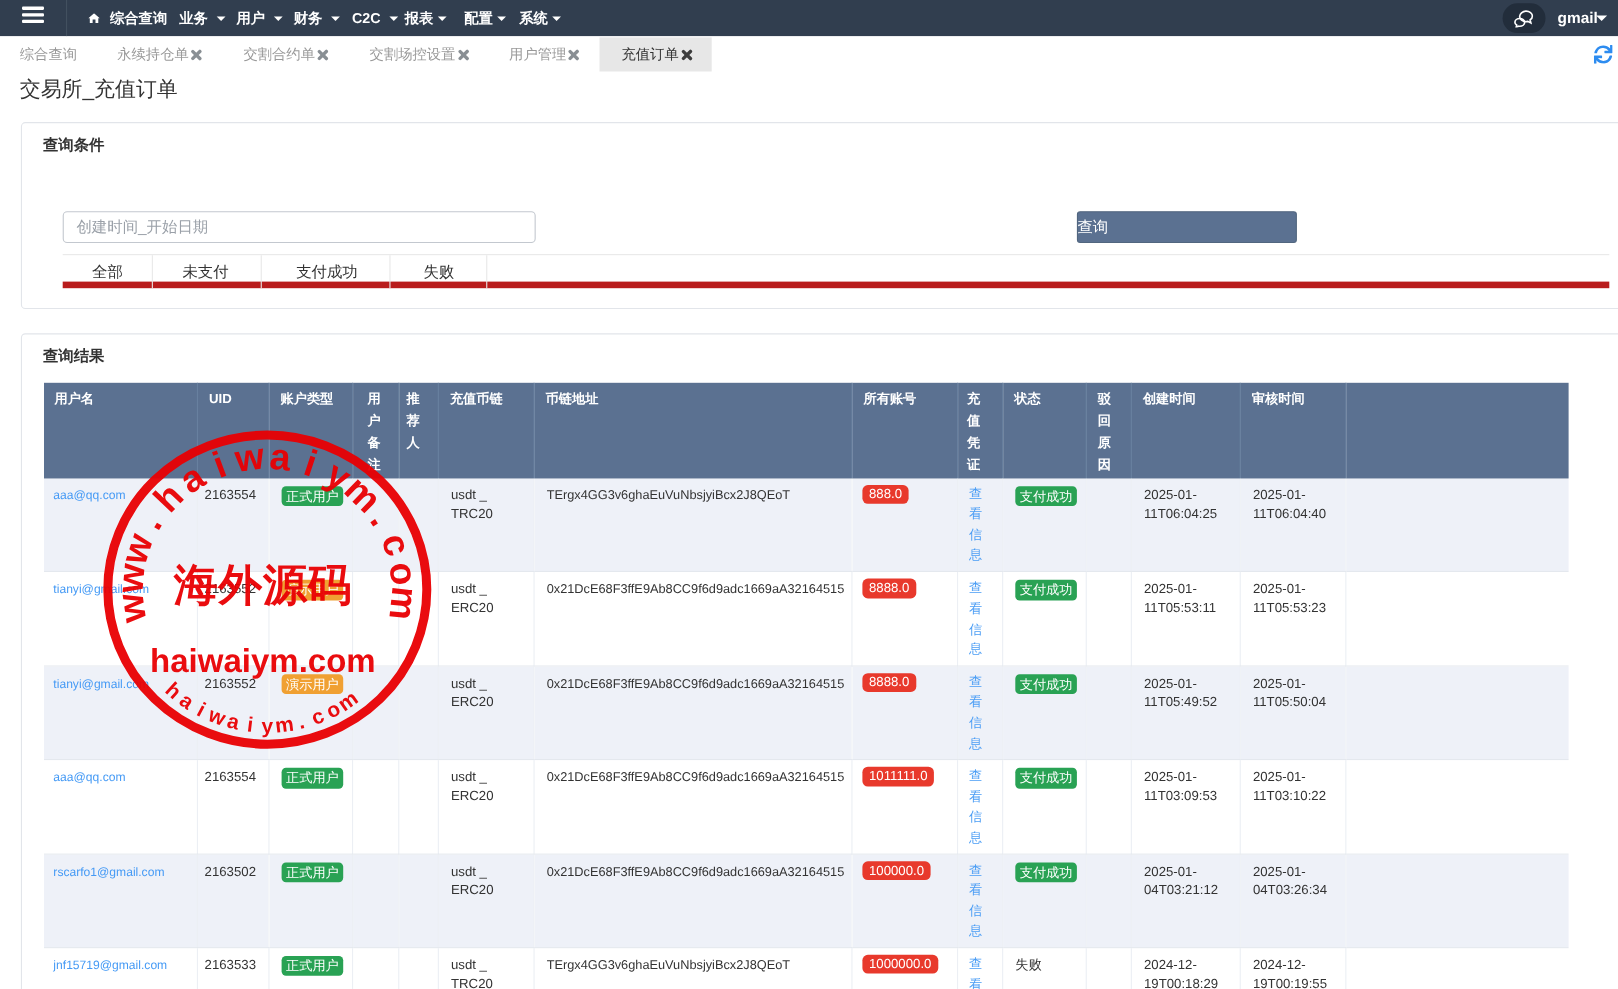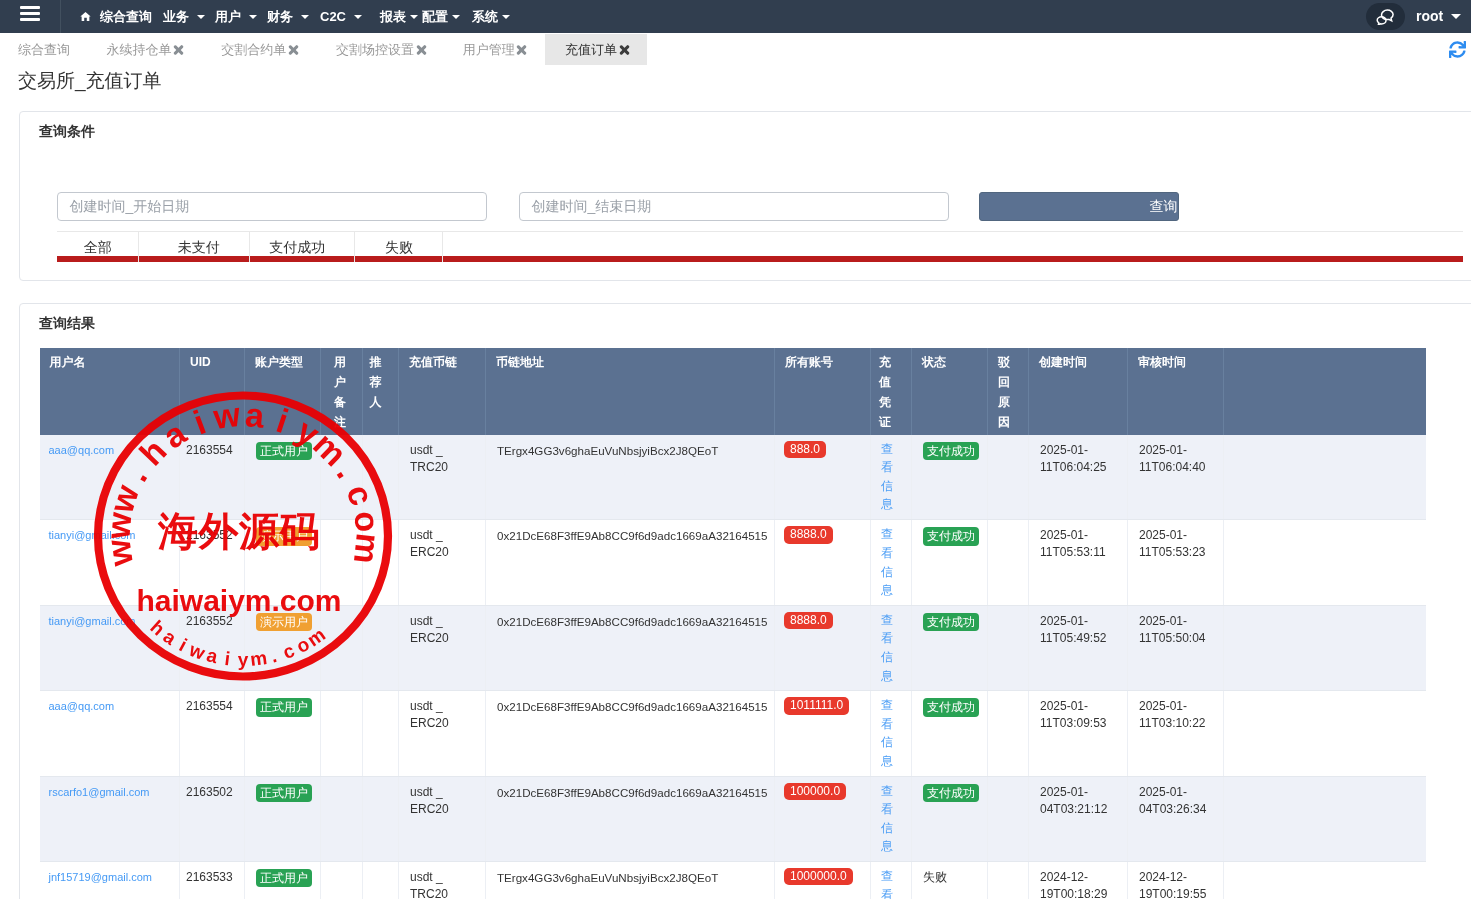--- a/index.html
+++ b/index.html
@@ -30,21 +30,21 @@
 .panel{position:absolute;left:19px;width:1464px;border:1px solid #e2e5ea;border-radius:4px;background:#fff}
 #p1{top:111px;height:170px}
 #p2{top:303px;height:660px}
 .plabel{position:absolute;left:19px;top:11px;font-size:14px;font-weight:bold;color:#333}
 .inp{position:absolute;height:29px;border:1px solid #c3c8cf;border-radius:4px;
   font-size:14px;color:#9aa0a8;line-height:27px;padding-left:12px;background:#fff}
 #selbox{position:absolute;left:958.5px;top:40px;width:431px;height:29px;border:1px solid #9aa2ac;
   border-radius:3px;font-size:14px;color:#333;line-height:27px;padding-left:13px;background:#fff}
 #selbox svg{position:absolute;right:10px;top:8px}
 #qbtn{position:absolute;left:958.5px;top:80px;width:200px;height:29px;background:#5b7191;border:1px solid #51667f;
-  border-radius:3px;color:#fff;font-size:14px;text-align:right;line-height:27px}
+  border-radius:3px;color:#fff;font-size:14px;text-align:left;line-height:27px}
 #ftabs{position:absolute;left:37px;top:119px;right:19px;height:31px;border-top:1px solid #e8e8e8;border-bottom:6px solid #b91c1c}
 #ftabs .ft{position:absolute;top:0;height:30px;line-height:30px;text-align:center;font-size:14px;color:#333;border-right:1px solid #e8e8e8}
 
 #tbl{position:absolute;left:19.5px;top:43.5px;border-collapse:collapse;table-layout:fixed;width:1386px}
 #tbl th{background:#5b7191;color:#fff;font-size:12px;font-weight:bold;text-align:left;
   vertical-align:top;padding:4px 0 0 10px;height:87px;border-right:1px solid #68809f;line-height:20px}
 #tbl th:last-child{border-right:none}
 #tbl td{vertical-align:top;padding:7px 0 0 11px;font-size:12px;color:#333;height:85px;
   border-right:1px solid #eceff4;border-bottom:1px solid #e4e8ee;line-height:17px;overflow:hidden}
 #tbl td{height:85.4px}
@@ -72,30 +72,30 @@
   <div class="item" style="left:80px;top:1px">
     <svg width="11" height="9" viewBox="0 0 16 14" style="vertical-align:1px">
         <path fill="#fff" d="M8 0L0 7h2v7h4V9h4v5h4V7h2L8 0z"></path>
       </svg>
   </div>
   <div class="item" style="left:100px">综合查询</div>
   <div class="item" style="left:163px">业务 <span class="caret"></span></div>
   <div class="item" style="left:215px">用户 <span class="caret"></span></div>
   <div class="item" style="left:267px">财务 <span class="caret"></span></div>
   <div class="item" style="left:320px">C2C <span class="caret"></span></div>
-  <div class="item" style="left:380px">报表<span class="caret"></span></div>
+  <div class="item" style="left:368px">报表<span class="caret"></span></div>
   <div class="item" style="left:422px">配置<span class="caret"></span></div>
   <div class="item" style="left:472px">系统<span class="caret"></span></div>
   <div id="pill">
     <svg width="18" height="16" viewBox="0 0 18 16" style="margin:5.5px 0 0 10px">
       <path fill="none" stroke="#fff" stroke-width="1.5" d="M11.3 1.1c3.2 0 5.8 2 5.8 4.5 0 1.4-.8 2.7-2.1 3.5l.7 2.8-2.9-1.5c-.5.1-1 .2-1.5.2-3.2 0-5.8-2-5.8-4.5s2.6-5 5.8-5z"></path>
       <path fill="none" stroke="#fff" stroke-width="1.5" d="M5.6 7.8c-2.4 0-4.4 1.5-4.4 3.4 0 1.1.6 2 1.6 2.6l-.5 2.2 2.3-1.2c.3.1.7.1 1 .1 2.4 0 4.4-1.5 4.4-3.4s-2-3.7-4.4-3.7z"></path>
     </svg>
   </div>
-  <div class="item" style="left:1416px;font-size:14px">root</div>
+  <div class="item" style="left:1416px;font-size:14px">gmail</div>
   <div class="caret" style="position:absolute;left:1447px;top:14px;border-left-width:5px;border-right-width:5px;border-top-width:5px"></div>
 </div>
 
 <div id="tabrow">
   <div id="activetab"></div>
   <div class="tab" style="left:18px">综合查询</div>
   <div class="tab" style="left:106.6px">永续持仓单<span class="xic"></span></div>
   <div class="tab" style="left:221.3px">交割合约单<span class="xic"></span></div>
   <div class="tab" style="left:336px">交割场控设置<span class="xic"></span></div>
   <div class="tab" style="left:462.8px">用户管理<span class="xic"></span></div>
@@ -103,25 +103,24 @@
   <svg width="17" height="17" viewBox="0 0 512 512" style="position:absolute;right:5px;top:8px">
     <path fill="#2d8cf0" d="M440.65 12.57l4 82.77A247.16 247.16 0 0 0 255.83 8C134.73 8 33.91 94.92 12.29 209.82A12 12 0 0 0 24.09 224h49.05a12 12 0 0 0 11.67-9.26 175.91 175.91 0 0 1 317-56.94l-101.46-4.86a12 12 0 0 0-12.57 12v47.41a12 12 0 0 0 12 12H500a12 12 0 0 0 12-12V12a12 12 0 0 0-12-12h-47.37a12 12 0 0 0-11.98 12.57zM255.83 432a175.61 175.61 0 0 1-146-77.8l101.8 4.87a12 12 0 0 0 12.57-12v-47.4a12 12 0 0 0-12-12H12a12 12 0 0 0-12 12V500a12 12 0 0 0 12 12h47.35a12 12 0 0 0 12-12.6l-4.15-82.57A247.17 247.17 0 0 0 255.83 504c121.11 0 221.93-86.92 243.55-201.82a12 12 0 0 0-11.8-14.18h-49.05a12 12 0 0 0-11.67 9.26A175.86 175.86 0 0 1 255.83 432z"></path>
   </svg>
 </div>
 
 <div id="title">交易所_充值订单</div>
 
 <div class="panel" id="p1">
   <div class="plabel">查询条件</div>
   <div class="inp" style="left:36.5px;top:80px;width:430px">创建时间_开始日期</div>
-  <div class="inp" style="left:498.5px;top:80px;width:430px">创建时间_结束日期</div>
   <div id="qbtn">查询</div>
   <div id="ftabs">
     <div class="ft" style="left:0;width:82.4px">全部</div>
-    <div class="ft" style="left:92px;width:100.7px">未支付</div>
+    <div class="ft" style="left:80px;width:100.7px">未支付</div>
     <div class="ft" style="left:183.1px;width:115.3px">支付成功</div>
     <div class="ft" style="left:298.4px;width:88px">失败</div>
   </div>
 </div>
 
 <div class="panel" id="p2">
   <div class="plabel">查询结果</div>
   <table id="tbl">
     <colgroup>
         <col style="width:140px">

